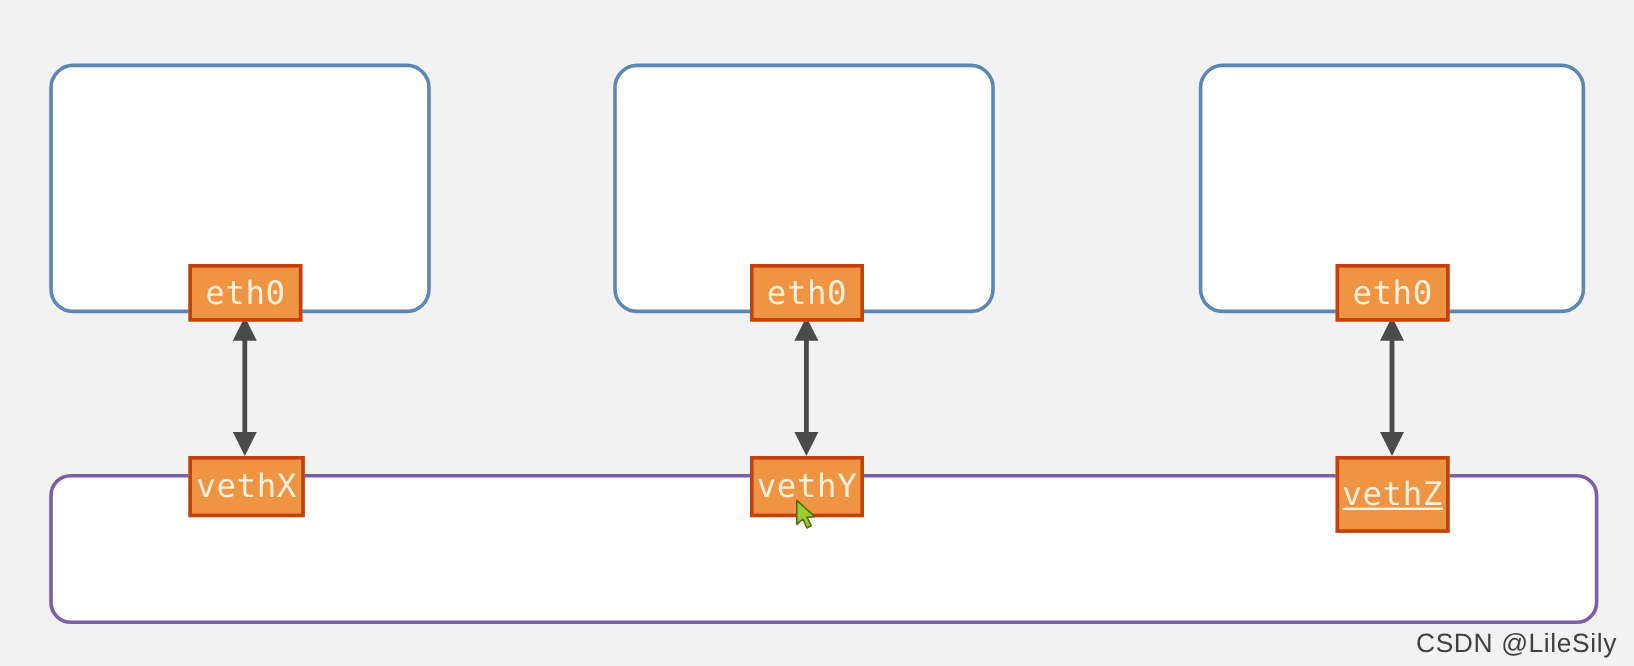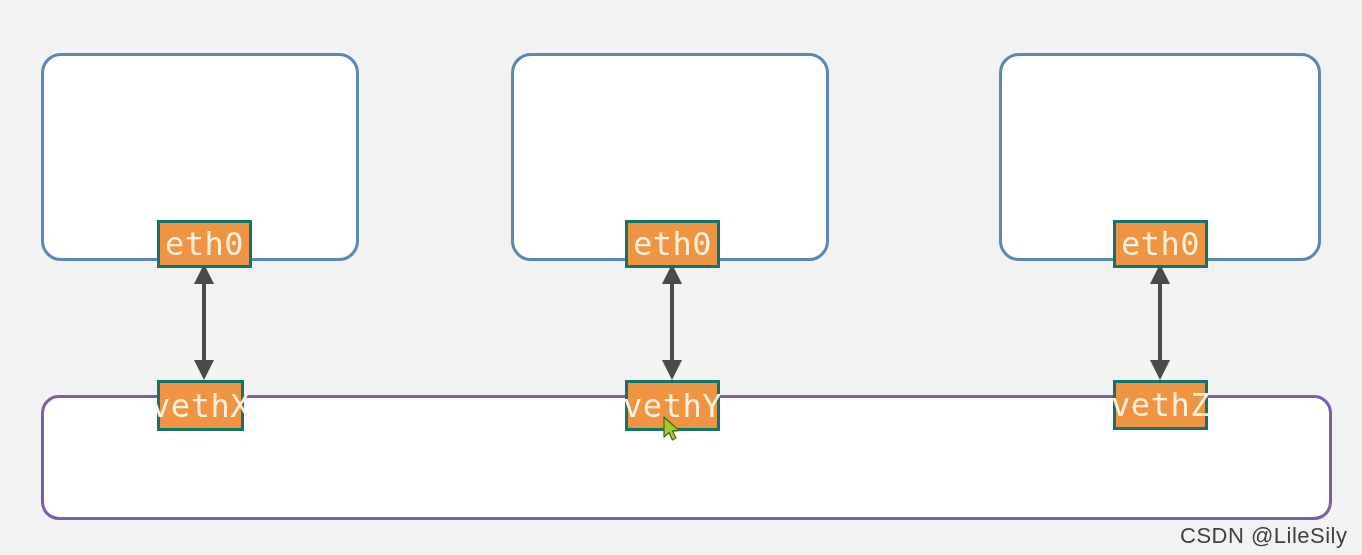--- a/index.html
+++ b/index.html
@@ -78,28 +78,28 @@
     line-height: 1;
     white-space: nowrap;
   }
   .bridge-name { font-size: 30px; }
   .bridge-ip   { font-size: 30px; }
 
   
   .iface {
     position: absolute;
     background: #ee9442;
-    border: 3px solid #0f766e;
+    border: 3px solid #c2410c;
     box-sizing: border-box;
     display: flex;
     align-items: center;
     justify-content: center;
     color: #fdf0dd;
     font-family: "DejaVu Sans Mono", "Liberation Mono", monospace;
-    font-size: 32px;
+    font-size: 27px;
     letter-spacing: 0.5px;
     z-index: 6;
     white-space: nowrap;
   }
 
   
   .connector {
     position: absolute;
     z-index: 3;
   }
@@ -158,23 +158,23 @@
   <svg class="connector" style="left:1139px; top:262px; width:42px; height:120px;" viewBox="0 0 42 120">
     <line x1="21" y1="18" x2="21" y2="102" stroke="#4a4a4a" stroke-width="4"></line>
     <polygon points="21,2 31,22 11,22" fill="#4a4a4a"></polygon>
     <polygon points="21,118 31,98 11,98" fill="#4a4a4a"></polygon>
   </svg>
 
   <div class="iface" style="left:157px; top:220px; width:95px; height:48px;">eth0</div>
   <div class="iface" style="left:625px; top:220px; width:95px; height:48px;">eth0</div>
   <div class="iface" style="left:1113px; top:220px; width:95px; height:48px;">eth0</div>
 
-  <div class="iface" style="left:157px; top:380px; width:87px; height:51px;">vethX</div>
+  <div class="iface" style="left:157px; top:380px; width:97px; height:51px;">vethX</div>
   <div class="iface" style="left:625px; top:380px; width:95px; height:51px;">vethY</div>
-  <div class="iface" style="left:1113px; top:380px; width:95px; height:50px;">vethZ</div>
+  <div class="iface" style="left:1113px; top:380px; width:95px; height:64px;text-decoration:underline;">vethZ</div>
 
   <div class="watermark" style="left:1180px; top:523px;">CSDN @LileSily</div>
 
   <svg class="cursor" style="left:662px; top:416px; width:22px; height:26px;" viewBox="0 0 22 26">
     <polygon points="2,1 2,21 7,16.5 10.5,24 14,22 10.5,15 17,14.5" fill="#9acd32" stroke="#4f6b12" stroke-width="1.3" stroke-linejoin="round"></polygon>
   </svg>
 
 </div>
 
 </body></html>

